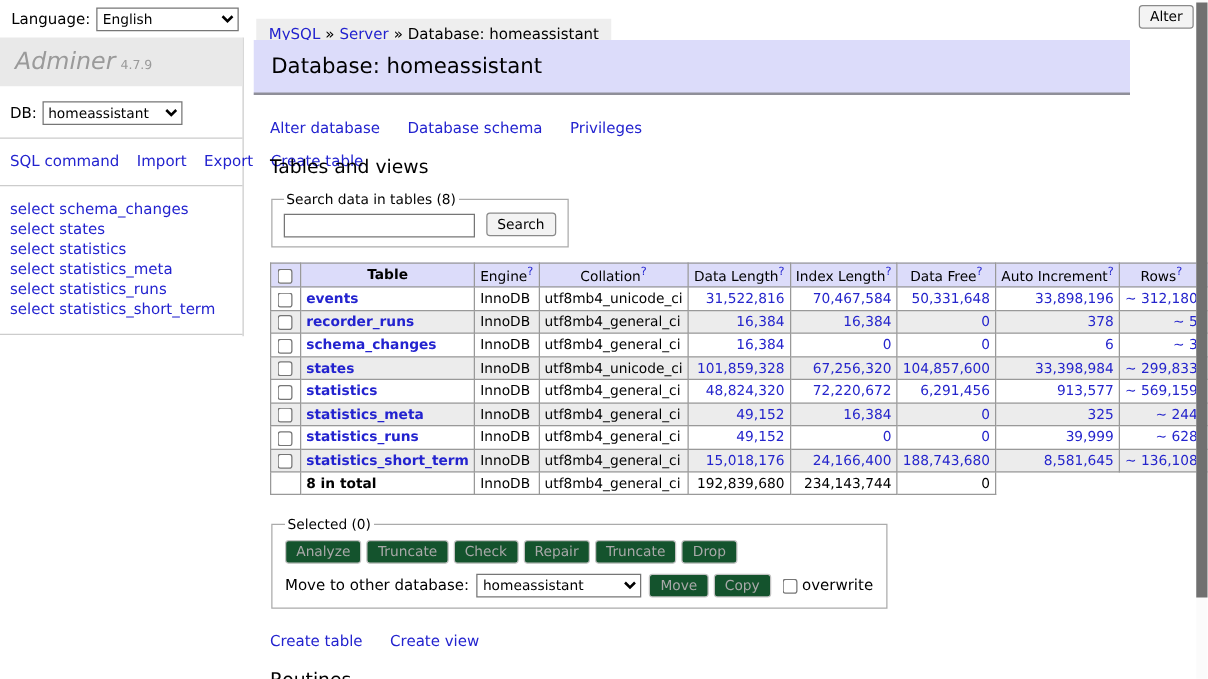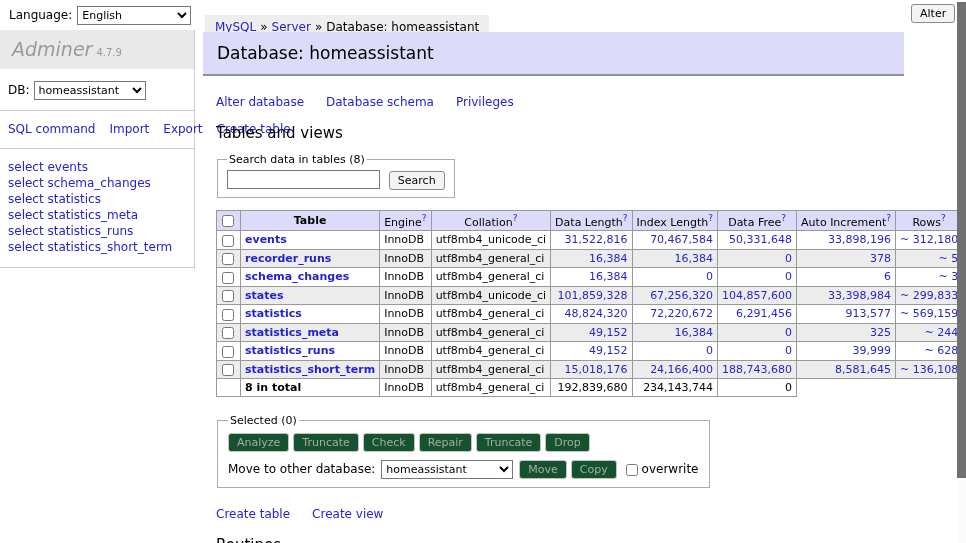--- a/index.html
+++ b/index.html
@@ -89,22 +89,22 @@
   <div id="logo">
     <span class="brand">Adminer</span><span class="ver">4.7.9</span>
   </div>
   <div id="db-row">
     <label>DB:</label><select id="db-select"><option>homeassistant</option></select>
   </div>
   <hr>
   <p id="menu-actions"><a>SQL command</a><a>Import</a><a>Export</a><a>Create table</a></p>
   <hr>
   <div id="table-links">
-      <a>select events</a>
       <a>select schema_changes</a>
+      <a>select states</a>
       <a>select statistics</a>
       <a>select statistics_meta</a>
       <a>select statistics_runs</a>
       <a>select statistics_short_term</a>
     </div>
   <hr style="margin-bottom:0">
 </div>
 
 <div id="breadcrumb"><a>MySQL</a><span class="sep">»</span><a>Server</a><span class="sep">»</span><span>Database: homeassistant</span></div>
 <button id="logout-btn">Alter</button>

